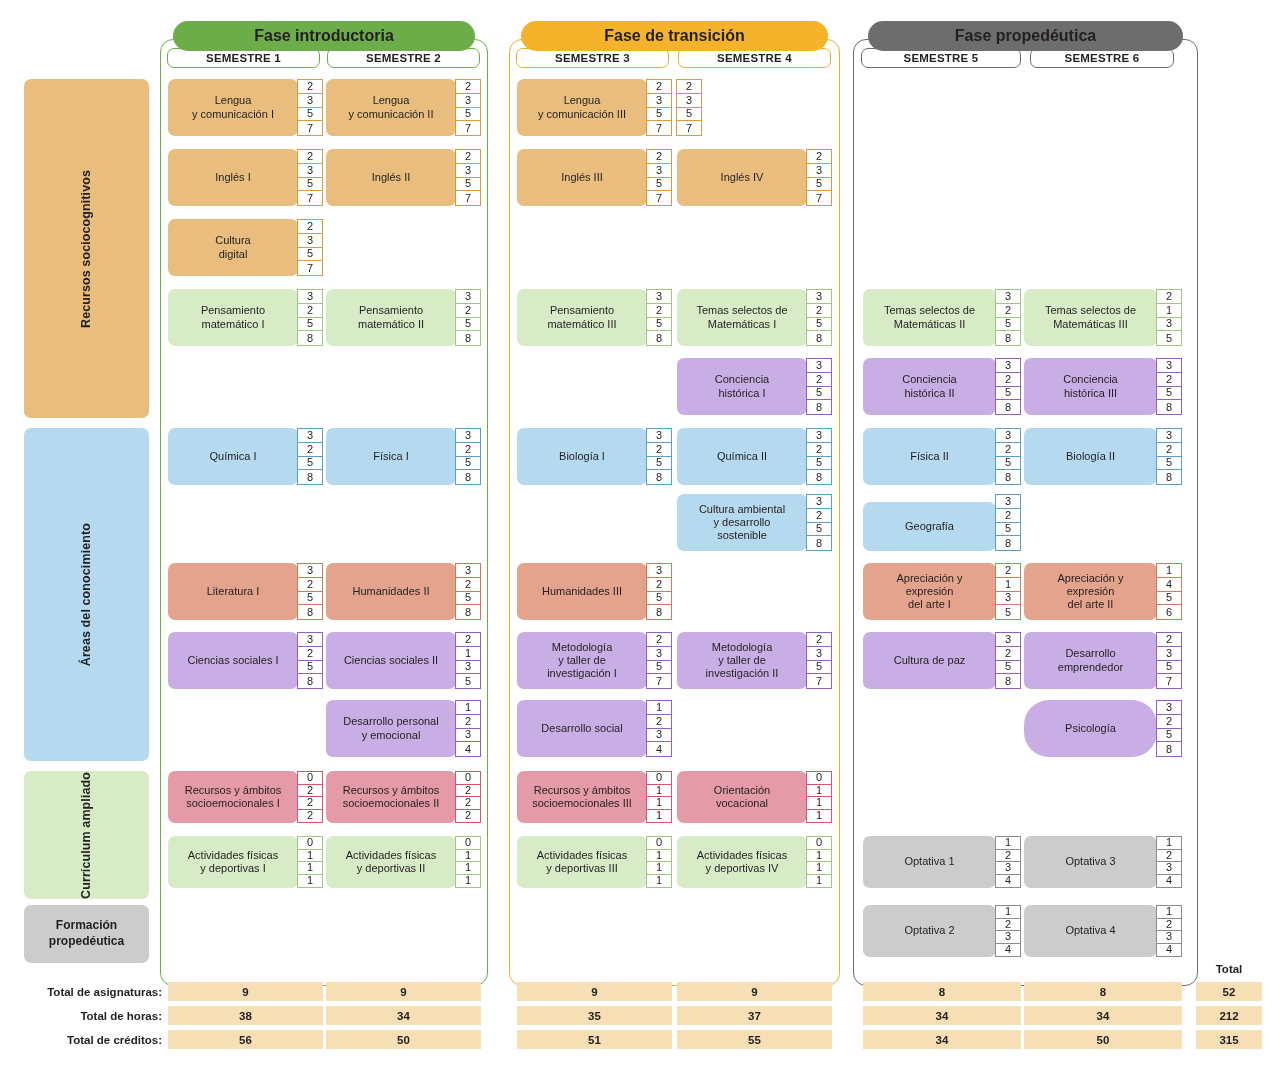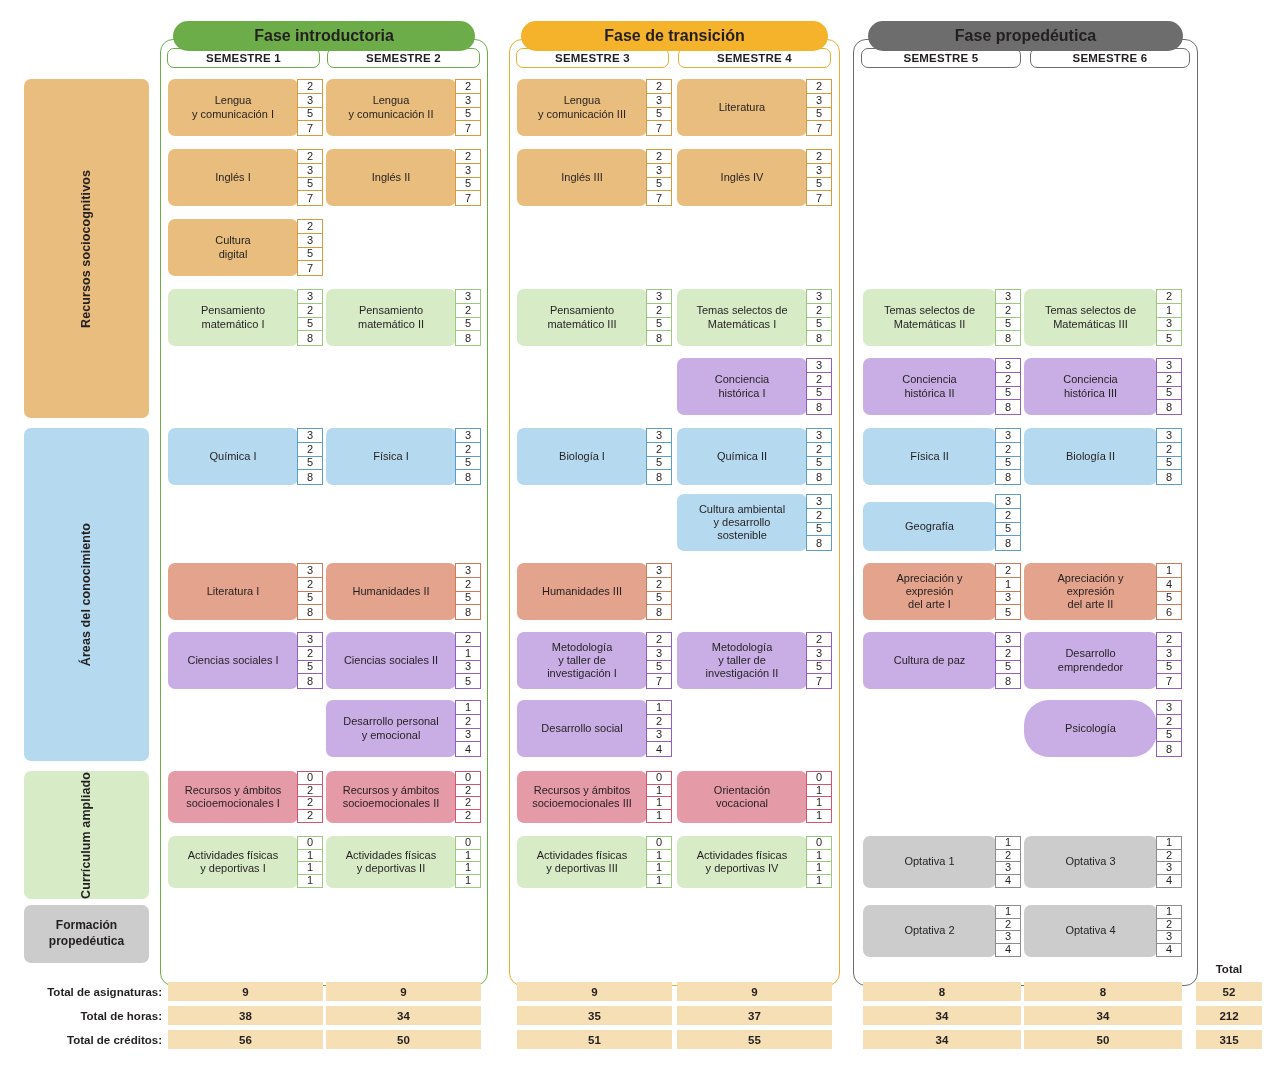--- a/index.html
+++ b/index.html
@@ -128,21 +128,21 @@
     <div class="phase" style="left: 509px; width: 331px;">
       <div class="phase-body" style="width: 331px; height: 947px; border: 1.5px solid rgb(229, 176, 47);"></div>
       <div class="phase-title" style="left: 12px; width: 307px; background: rgb(245, 179, 43);">Fase de transición</div>
       <div class="sem-head" style="left: 7px; width: 153px; top: 27px; border: 1px solid rgb(229, 176, 47);">SEMESTRE 3</div>
       <div class="sem-head" style="left: 169px; width: 153px; top: 27px; border: 1px solid rgb(229, 176, 47);">SEMESTRE 4</div>
     </div>
     <div class="phase" style="left: 853px; width: 345px;">
       <div class="phase-body" style="width: 345px; height: 947px; border: 1.5px solid rgb(109, 109, 109);"></div>
       <div class="phase-title" style="left: 15px; width: 315px; background: rgb(109, 109, 109);">Fase propedéutica</div>
       <div class="sem-head" style="left: 8px; width: 160px; top: 27px; border: 1px solid rgb(109, 109, 109);">SEMESTRE 5</div>
-      <div class="sem-head" style="left: 177px; width: 160px; top: 27px; border: 1px solid rgb(109, 109, 109);">SEMESTRE 6</div>
+      <div class="sem-head" style="left: 177px; width: 144px; top: 27px; border: 1px solid rgb(109, 109, 109);">SEMESTRE 6</div>
     </div>
   </div>
 
 <div id="courses-layer">
     <div class="course" style="left: 168px; top: 79px; width: 155px; height: 57px;">
       <div class="name" style="background: rgb(232, 189, 125); white-space: pre-line;">Lengua
 y comunicación I</div>
       <div class="nums" style="border-color: rgb(215, 154, 60);">
         <span style="border-bottom-color: rgb(215, 154, 60);">2</span>
         <span style="border-bottom-color: rgb(215, 154, 60);">3</span>
@@ -164,21 +164,20 @@
       <div class="name" style="background: rgb(232, 189, 125); white-space: pre-line;">Lengua
 y comunicación III</div>
       <div class="nums" style="border-color: rgb(215, 154, 60);">
         <span style="border-bottom-color: rgb(215, 154, 60);">2</span>
         <span style="border-bottom-color: rgb(215, 154, 60);">3</span>
         <span style="border-bottom-color: rgb(215, 154, 60);">5</span>
         <span style="border-bottom-color: rgb(215, 154, 60);">7</span>
       </div>
     </div>
     <div class="course" style="left: 677px; top: 79px; width: 155px; height: 57px;">
-      <div class="name" style="background: rgb(232, 189, 125); white-space: pre-line;">Literatura</div>
       <div class="nums" style="border-color: rgb(215, 154, 60);">
         <span style="border-bottom-color: rgb(215, 154, 60);">2</span>
         <span style="border-bottom-color: rgb(215, 154, 60);">3</span>
         <span style="border-bottom-color: rgb(215, 154, 60);">5</span>
         <span style="border-bottom-color: rgb(215, 154, 60);">7</span>
       </div>
     </div>
     <div class="course" style="left: 168px; top: 149px; width: 155px; height: 57px;">
       <div class="name" style="background: rgb(232, 189, 125); white-space: pre-line;">Inglés I</div>
       <div class="nums" style="border-color: rgb(215, 154, 60);">

